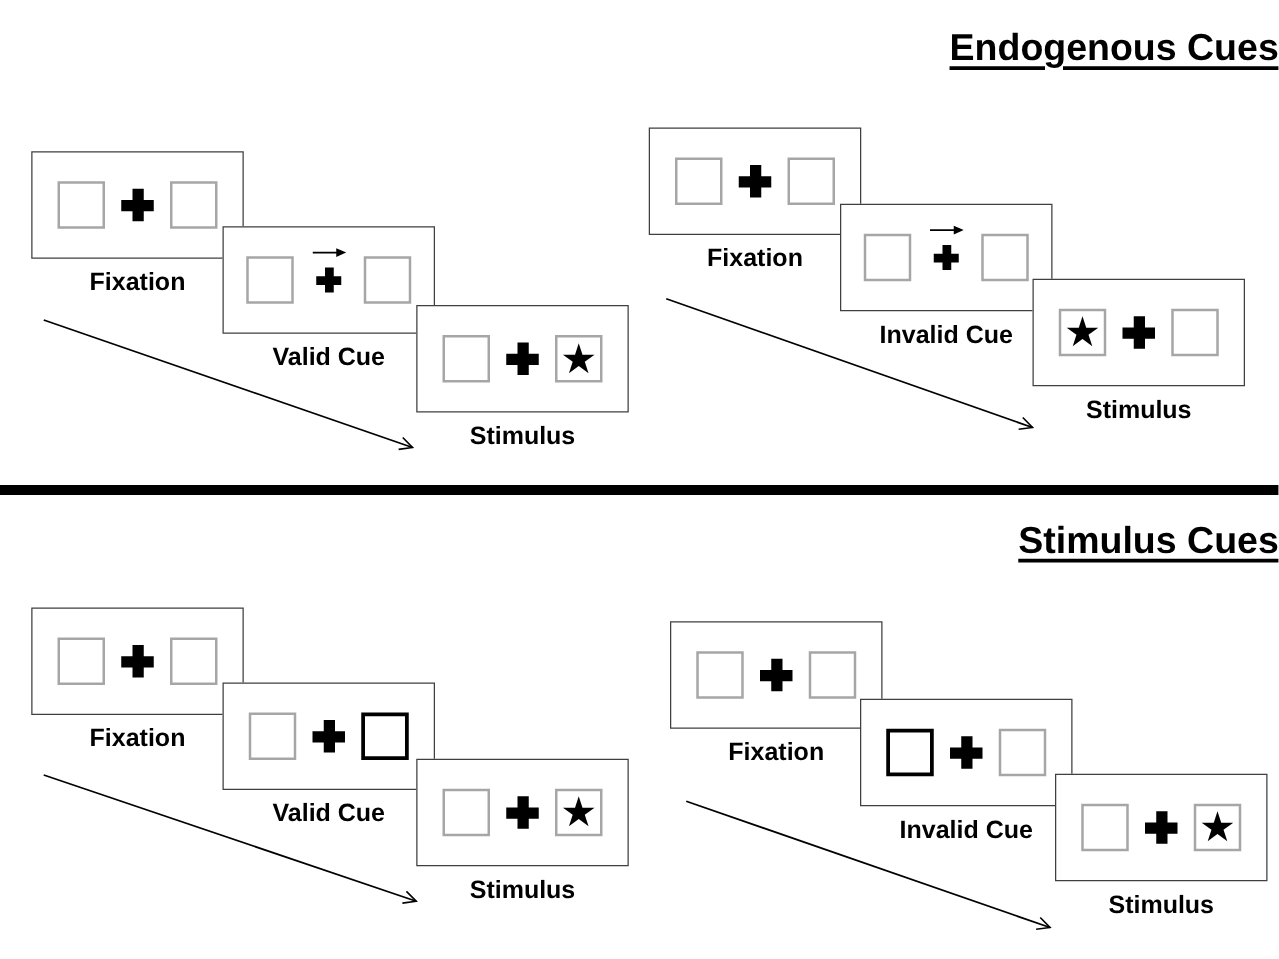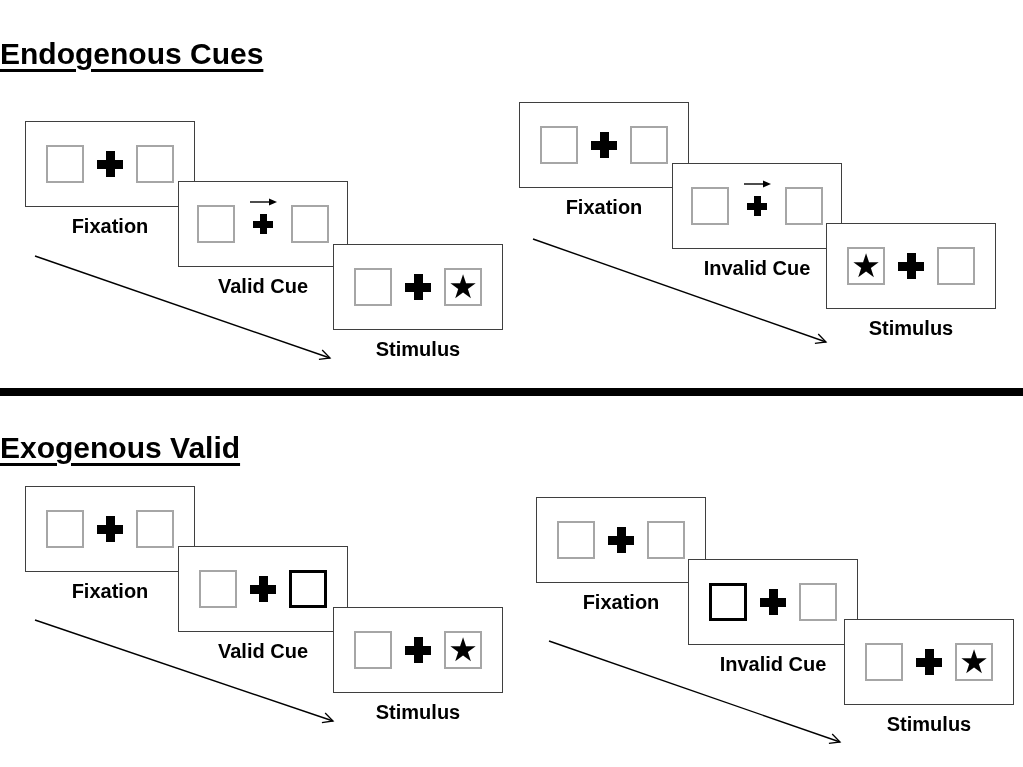--- a/index.html
+++ b/index.html
@@ -1,25 +1,24 @@
 <!DOCTYPE html>
 <html><head>
 <meta charset="utf-8">
 <style>
   html,body{margin:0;padding:0;background:#fff;}
   .canvas{
     position:relative;width:1023px;height:767px;background:#fff;overflow:hidden;
     font-family:"Liberation Sans",sans-serif;color:#000;
   }
   .title{
-    position:absolute;left:0;width:100%;text-align:left;
+    position:absolute;left:0;width:100%;text-align:right;
     font-size:30px;font-weight:bold;
     text-decoration:underline;text-decoration-thickness:3px;text-underline-offset:5px;
     z-index:5;
-    margin-top:15px;
   }
   .divider{
     position:absolute;left:0;top:388px;width:100%;height:8px;background:#000;z-index:5;
   }
   .arrow-layer{position:absolute;left:0;top:0;z-index:0;}
   .panel{
     position:absolute;width:170px;height:86px;background:#fff;
     border:1px solid #3f3f3f;box-sizing:border-box;
     display:flex;align-items:center;justify-content:center;gap:13px;
   }
@@ -56,21 +55,21 @@
       </marker>
     </defs>
     <line x1="35" y1="256" x2="330" y2="358" stroke="#000" stroke-width="1.4" marker-end="url(#ah)"></line>
     <line x1="533" y1="239" x2="826" y2="342" stroke="#000" stroke-width="1.4" marker-end="url(#ah)"></line>
     <line x1="35" y1="620" x2="333" y2="721" stroke="#000" stroke-width="1.4" marker-end="url(#ah)"></line>
     <line x1="549" y1="641" x2="840" y2="742" stroke="#000" stroke-width="1.4" marker-end="url(#ah)"></line>
   </svg>
 
   <div class="title" style="top:22px">Endogenous Cues</div>
   <div class="divider"></div>
-  <div class="title" style="top:416px">Exogenous Valid</div>
+  <div class="title" style="top:416px">Stimulus Cues</div>
 
   <div>
     <div class="panel z1" style="left:25px;top:121px">
       <div class="box"></div>
       <div class="cross"></div>
       <div class="box"></div>
     </div>
     <div class="plabel" style="left:25px;top:215px">Fixation</div>
 
     <div class="panel z2" style="left:178px;top:181px">

